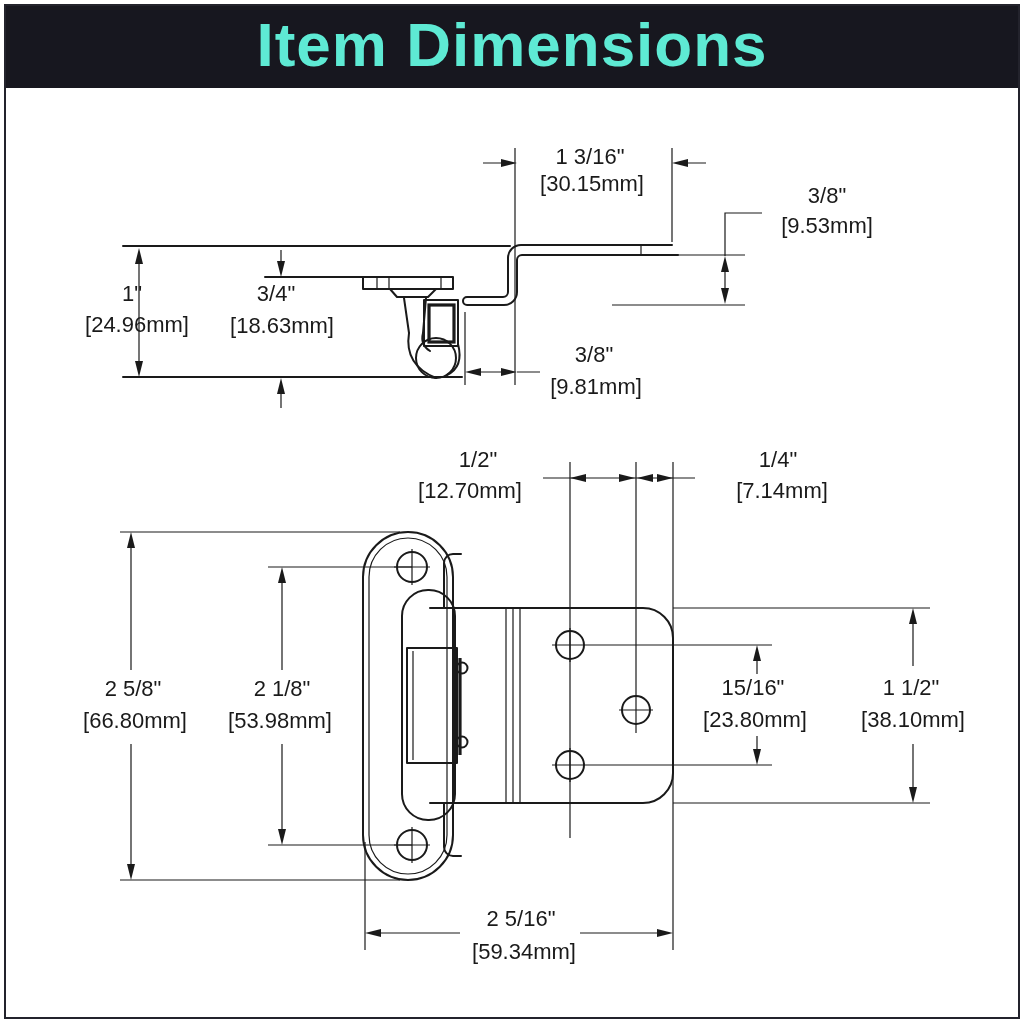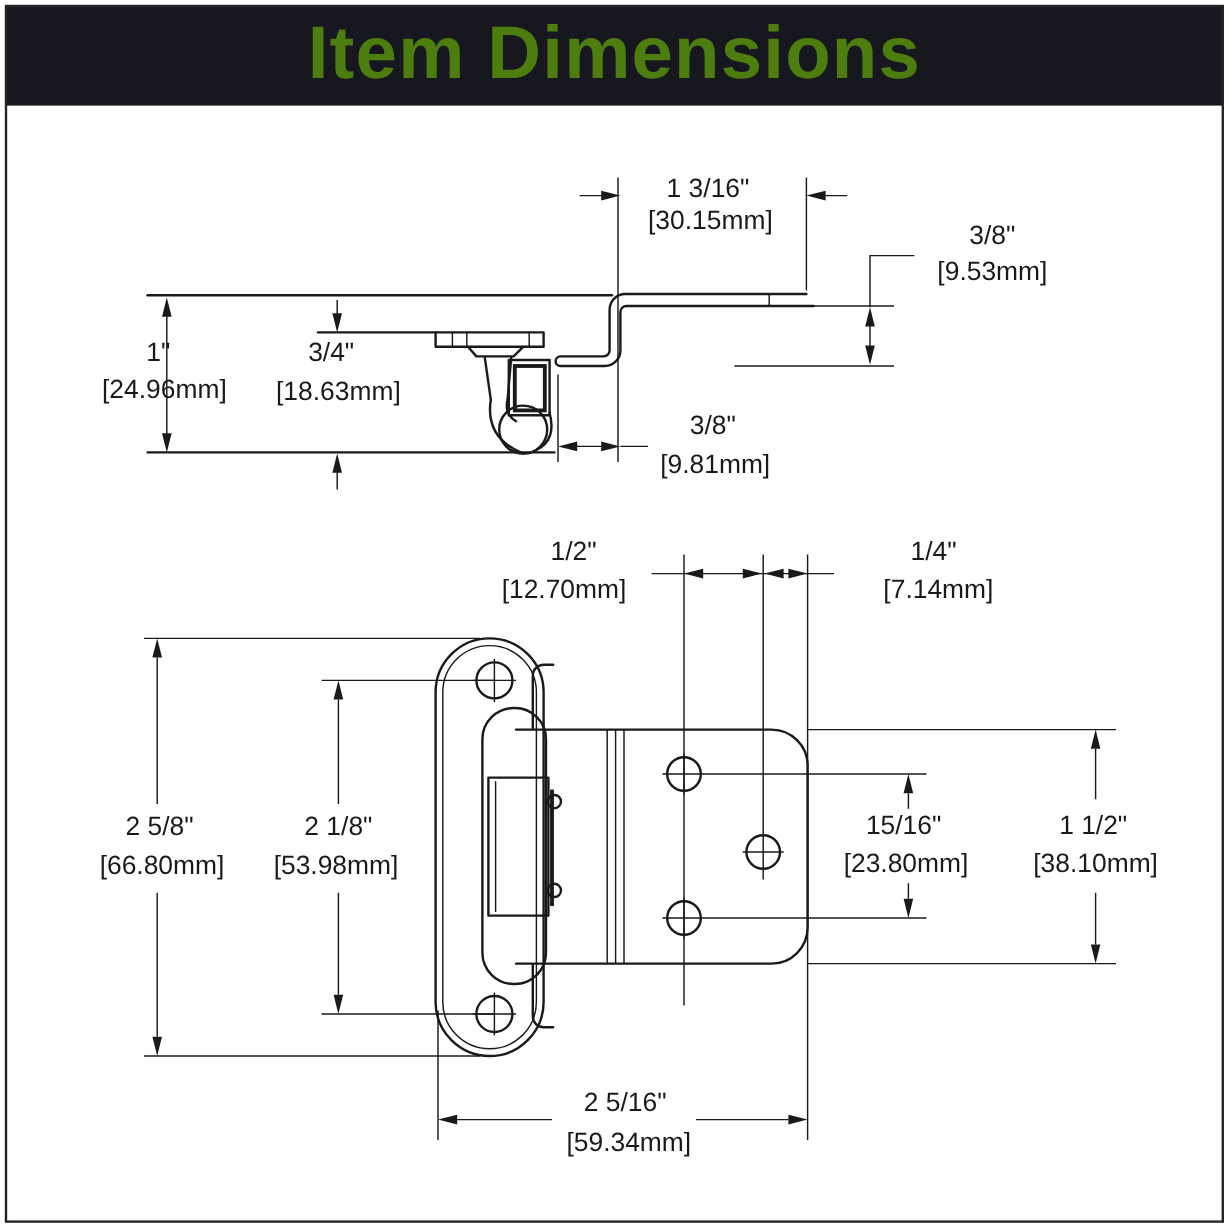--- a/index.html
+++ b/index.html
@@ -14,21 +14,21 @@
     position:absolute;left:4px;top:4px;right:4px;bottom:4px;
     border:2px solid #23232c;
     pointer-events:none;
   }
   .header{
     position:absolute;left:5px;top:5px;width:1014px;height:83px;
     background:#17171f;
     display:flex;align-items:center;justify-content:center;
   }
   .header .title{
-    color:#4d7c0f;
+    color:#5eead4;
     font-size:62px;
     font-weight:bold;
     letter-spacing:1px;
     line-height:1;
     padding-bottom:4px;
   }
   svg text{
     font-family:"Liberation Sans", sans-serif;
     font-size:22px;
     fill:#1a1a1a;

